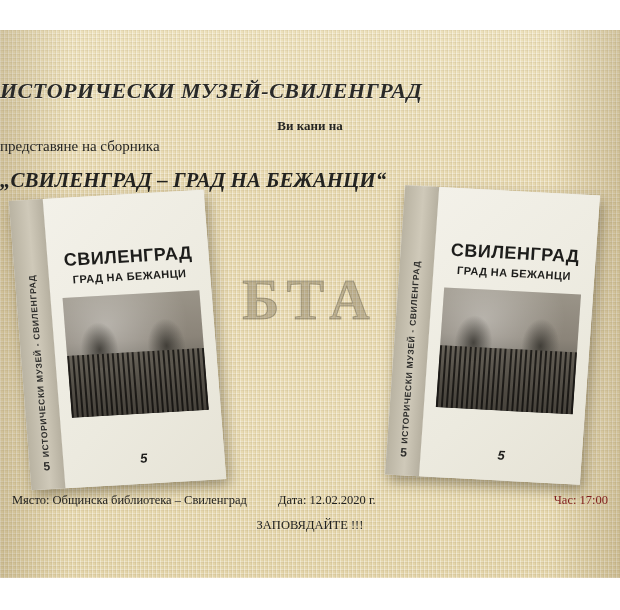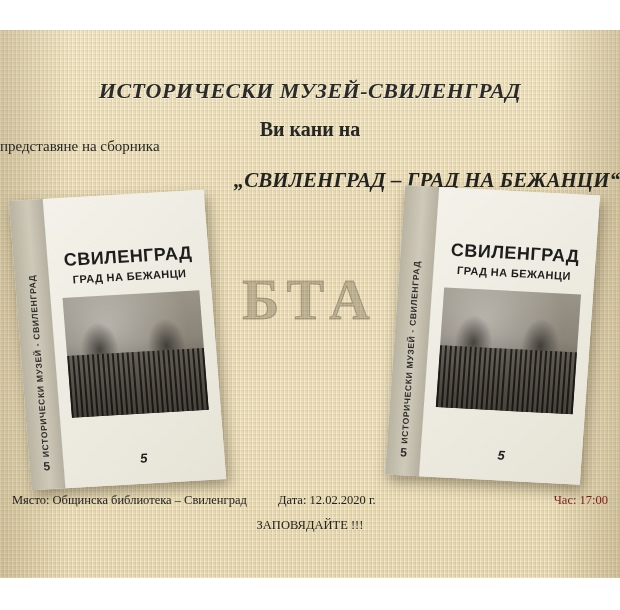--- a/index.html
+++ b/index.html
@@ -52,54 +52,53 @@
   }
   .white-bar-top { top: 0; }
   .white-bar-bottom { bottom: 0; height: 32px; }
 
   
   .museum-title {
     position: absolute;
     left: 0;
     top: 78px;
     width: 620px;
-    text-align: center;
     font-family: "Liberation Serif", serif;
     font-style: italic;
     font-weight: bold;
     font-size: 22px;
     letter-spacing: 0.5px;
     color: #2a2a28;
     text-shadow: 0 1px 0 rgba(255,255,255,0.5);
   }
   .invite-line1 {
     position: absolute;
     left: 0;
     top: 118px;
     width: 620px;
     text-align: center;
-    font-size: 20px;
+    font-size: 13px;
     font-weight: bold;
     color: #262624;
   }
   .invite-line2 {
     position: absolute;
     left: 0;
     top: 138px;
     width: 620px;
     text-align: left;
     font-size: 15px;
     color: #262624;
   }
   .book-title-line {
     position: absolute;
     left: 0;
     top: 168px;
     width: 620px;
-    text-align: right;
+    text-align: left;
     font-style: italic;
     font-weight: bold;
     font-size: 21px;
     color: #232321;
   }
 
   
   .watermark {
     position: absolute;
     left: 0;

